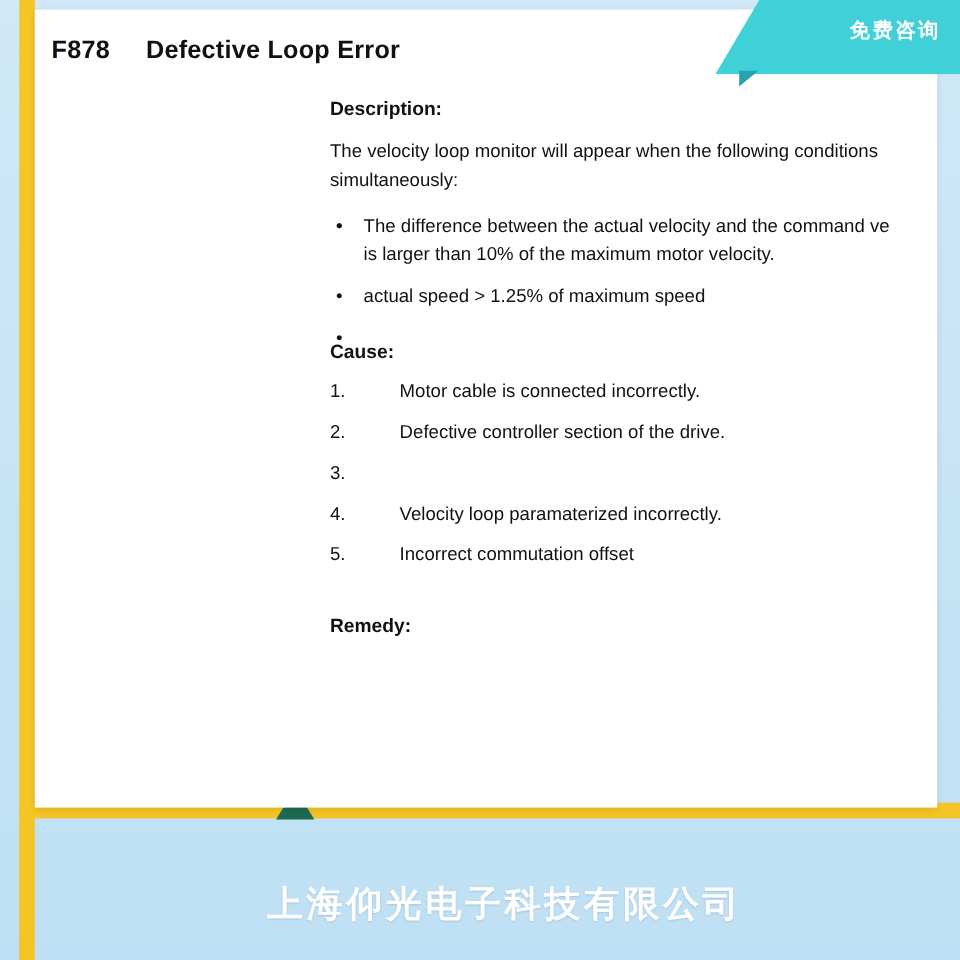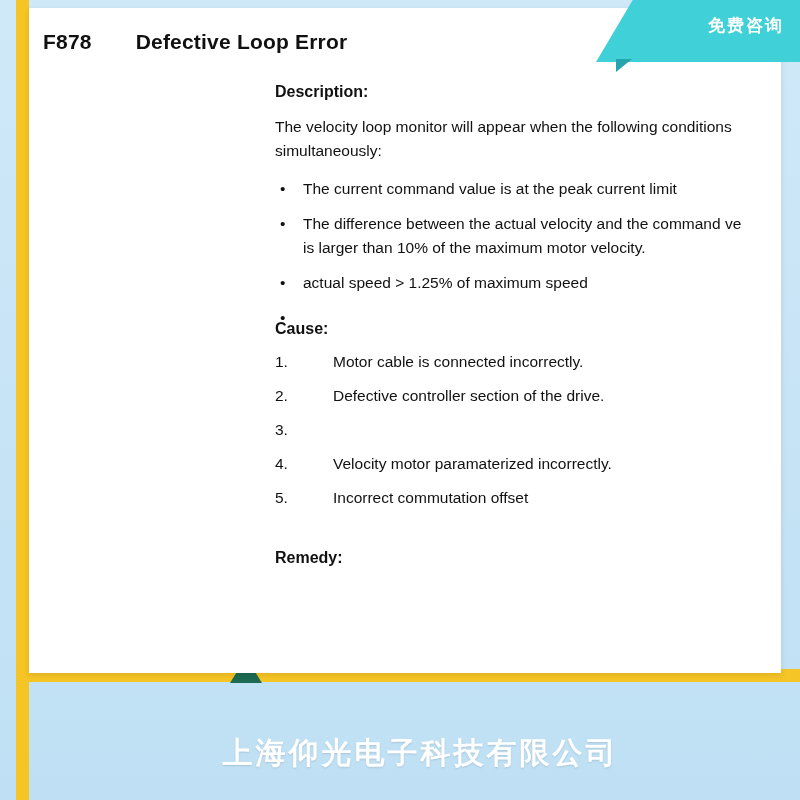--- a/index.html
+++ b/index.html
@@ -63,21 +63,21 @@
     position: absolute;
     left: 14px;
     top: 22px;
     font-size: 21px;
     font-weight: bold;
     color: #111;
     letter-spacing: 0.2px;
     white-space: nowrap;
   }
   .doc-title .code {
-    margin-right: 44px;
+    margin-right: 30px;
   }
 
   .content {
     position: absolute;
     left: 246px;
     top: 72px;
     width: 560px;
     color: #111;
     font-size: 15.5px;
     line-height: 1.55;
@@ -207,21 +207,20 @@
       <div class="h-label">Description:</div>
 
       <div class="para">
         <span>The velocity loop monitor will appear when the following conditions</span>
         <span class="l2">simultaneously:</span>
       </div>
 
       <ul class="bullets">
         <li>
           <span class="dot">•</span>
-          <span>The current command value is at the peak current limit</span>
         </li>
         <li>
           <span class="dot">•</span>
           <span>The difference between the actual velocity and the command ve</span>
           <span class="cont">is larger than 10% of the maximum motor velocity.</span>
         </li>
         <li>
           <span class="dot">•</span>
           <span>actual speed &gt; 1.25% of maximum speed</span>
         </li>
@@ -239,21 +238,21 @@
         </li>
         <li>
           <span class="num">2.</span>
           <span>Defective controller section of the drive.</span>
         </li>
         <li>
           <span class="num">3.</span>
         </li>
         <li>
           <span class="num">4.</span>
-          <span>Velocity motor paramaterized incorrectly.</span>
+          <span>Velocity loop paramaterized incorrectly.</span>
         </li>
         <li>
           <span class="num">5.</span>
           <span>Incorrect commutation offset</span>
         </li>
       </ol>
 
       <div class="remedy-head">Remedy:</div>
 
     </div>

